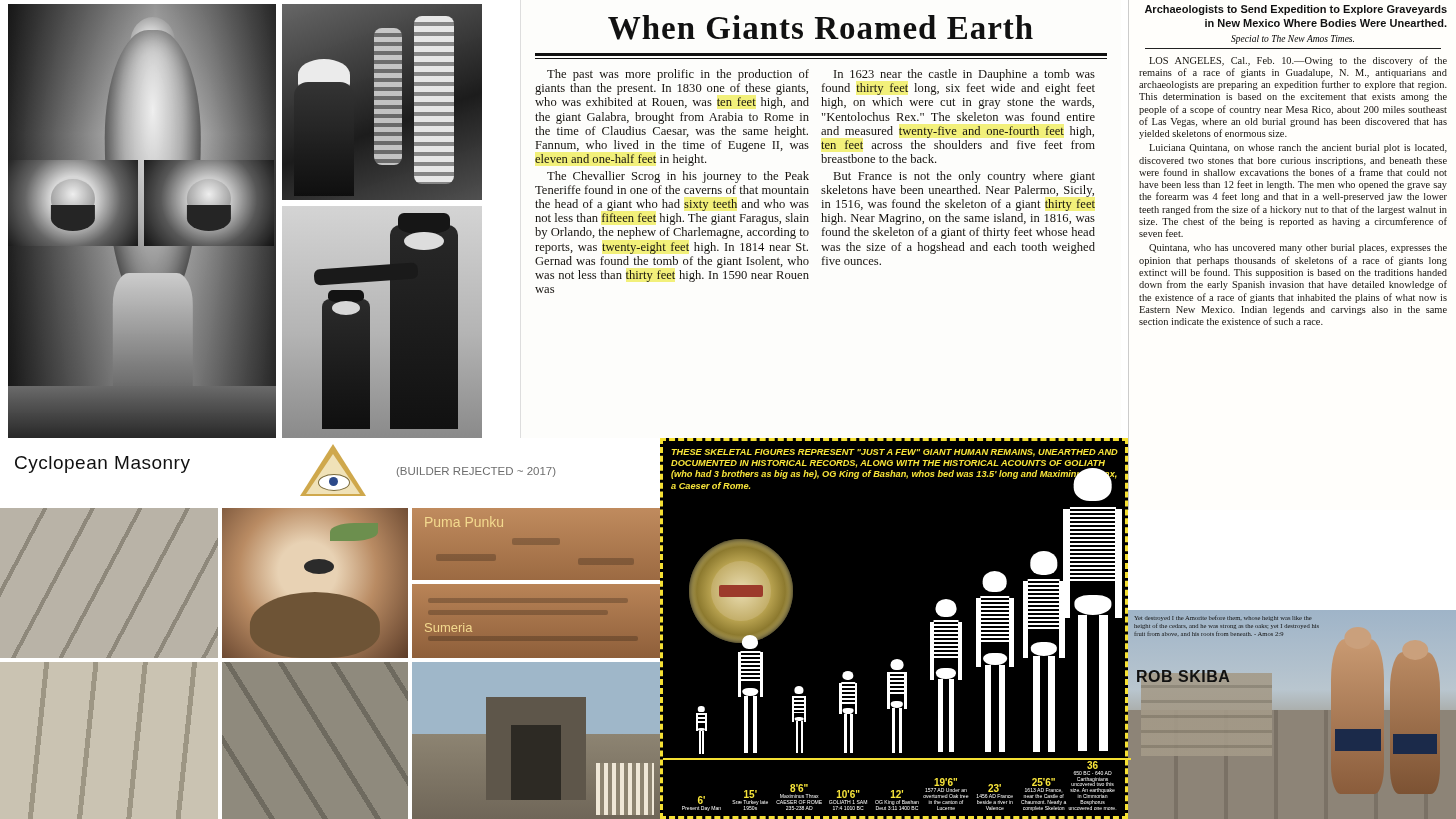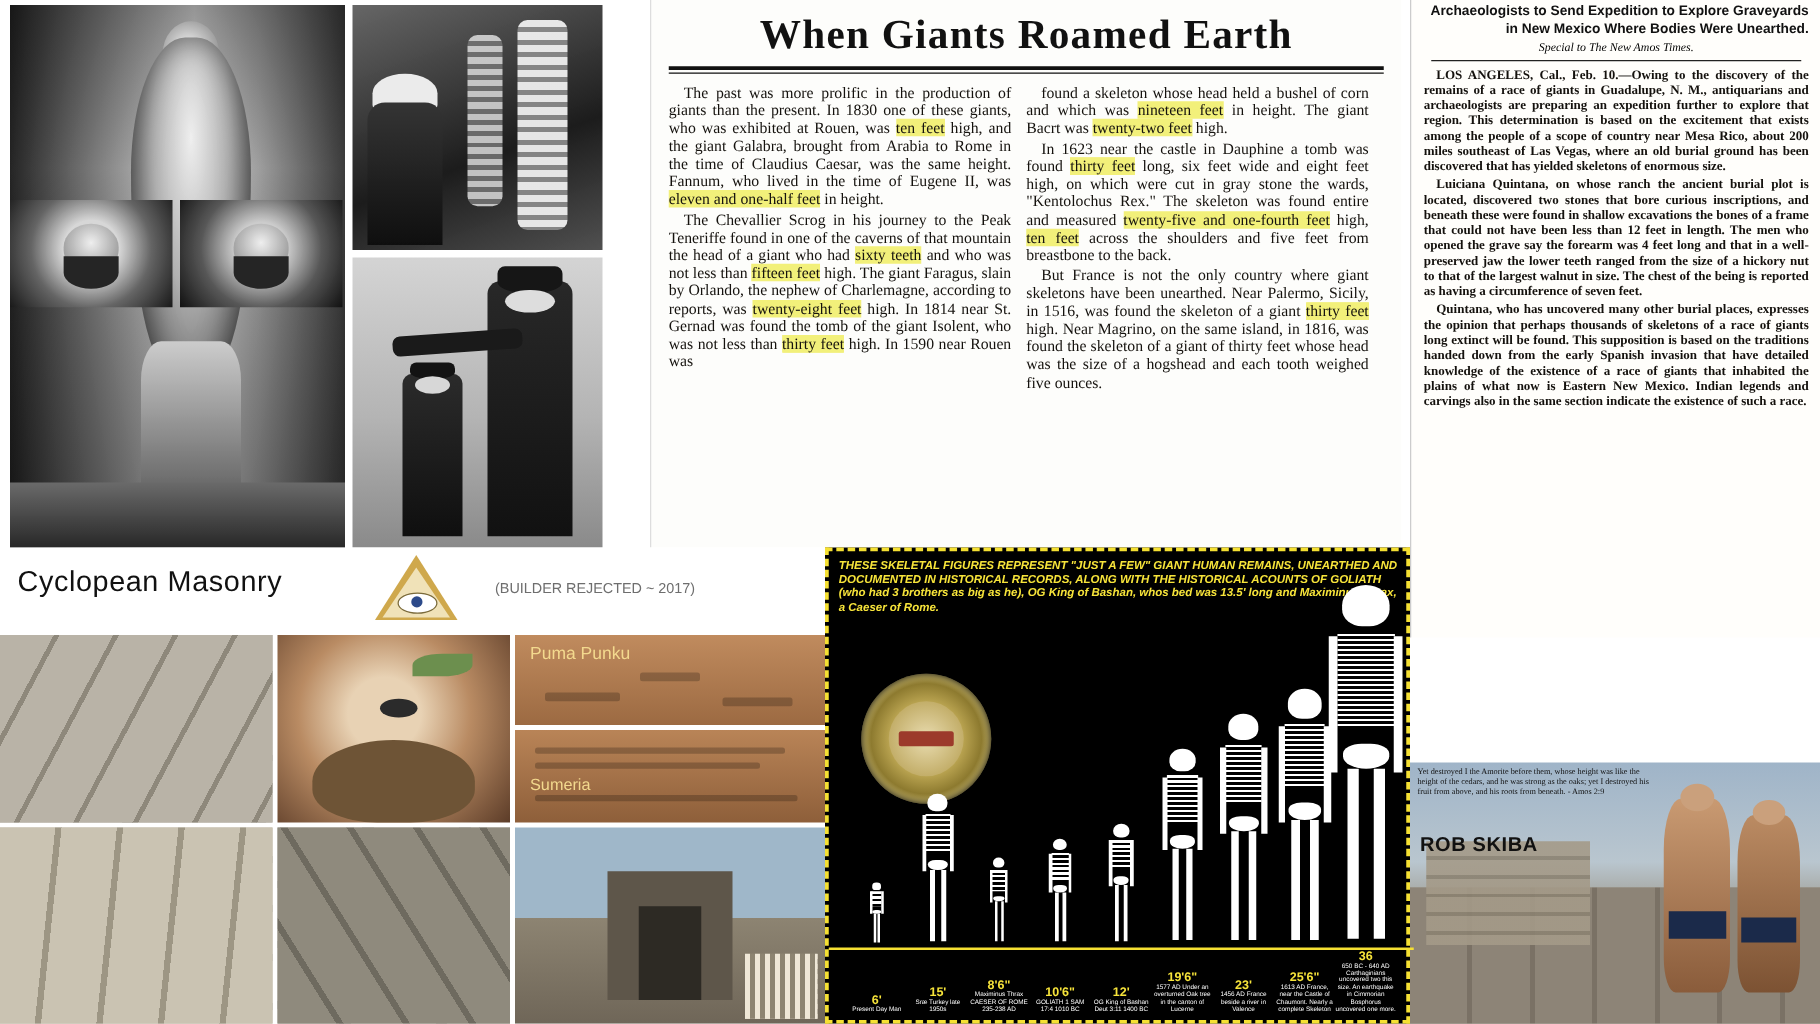--- a/index.html
+++ b/index.html
@@ -75,21 +75,21 @@
 
   
   #nyt{left:1128px;top:0;width:328px;height:510px;background:#fffefb;border-left:1px solid #ccc;}
   .nyt-h1{font-family:"Liberation Sans",sans-serif;font-weight:bold;font-size:15.5px;text-align:center;
     letter-spacing:.4px;padding:6px 8px 0 8px;color:#111;}
   .nyt-h2{font-family:"Liberation Sans",sans-serif;font-weight:bold;font-size:11px;text-align:right;
     line-height:1.25;padding:3px 10px 0 10px;color:#111;}
   .nyt-special{font-family:"Liberation Serif",serif;font-style:italic;font-size:9.5px;text-align:center;padding-top:3px;}
   .nyt-rule{height:1px;background:#222;margin:4px 16px;}
   .nyt-body{font-family:"Liberation Serif",serif;font-size:10.4px;line-height:1.18;text-align:justify;
-    padding:2px 10px;color:#14110d;font-weight:bold;}
+    padding:2px 10px;color:#14110d;}
   .nyt-body p{margin:0 0 2px 0;text-indent:10px;}
 
   
   #credit{left:1128px;top:510px;width:328px;height:100px;background:#fff;text-align:center;}
   .credit-red{color:#d40000;font-family:"Liberation Sans",sans-serif;font-weight:bold;font-size:12.4px;
     padding-top:4px;letter-spacing:-.2px;}
   .credit-mast{font-family:"Liberation Serif",serif;font-size:17px;padding-top:2px;color:#111;}
   .credit-line{font-family:"Liberation Sans",sans-serif;font-size:9.5px;color:#222;padding-top:3px;}
 
   #skiba{left:1128px;top:610px;width:328px;height:209px;overflow:hidden;
@@ -107,21 +107,21 @@
   .builder{position:absolute;left:62%;top:14%;width:16%;height:74%;
     background:linear-gradient(180deg,#c99a72,#8a5c3b);border-radius:26% 26% 18% 18%;}
   .builder.two{left:80%;width:15%;top:20%;height:68%;background:linear-gradient(180deg,#bb8b63,#7c5233);}
   .builder .hd{position:absolute;left:50%;top:-8%;width:52%;height:14%;transform:translateX(-50%);
     background:#caa07c;border-radius:50%;}
   .builder .trunks{position:absolute;left:6%;bottom:28%;width:88%;height:14%;background:#1b2a4a;}
 
   
   #cyclo{left:0;top:438px;width:660px;height:381px;background:#ffffff;}
   .cyclo-title{position:absolute;left:14px;top:14px;font-family:"Liberation Sans",sans-serif;
-    font-size:23px;color:#111;letter-spacing:.5px;}
+    font-size:19px;color:#111;letter-spacing:.5px;}
   .builder-rejected{position:absolute;left:396px;top:27px;font-family:"Liberation Sans",sans-serif;
     font-size:11.5px;color:#6e6e6e;}
   .eye{position:absolute;left:300px;top:6px;width:66px;height:58px;}
   .eye .tri{position:absolute;left:0;top:0;width:0;height:0;border-left:33px solid transparent;
     border-right:33px solid transparent;border-bottom:52px solid #cfa84c;}
   .eye .tri2{position:absolute;left:6px;top:10px;width:0;height:0;border-left:27px solid transparent;
     border-right:27px solid transparent;border-bottom:40px solid #f0e2b8;}
   .eye .ball{position:absolute;left:18px;top:30px;width:30px;height:15px;background:#fff;
     border:1px solid #7a6a3a;border-radius:50%;}
   .eye .pup{position:absolute;left:29px;top:33px;width:9px;height:9px;background:#2c4a8a;border-radius:50%;}
@@ -233,21 +233,20 @@
   <div class="abs" id="news">
     <div class="nhead">When Giants Roamed Earth</div>
     <div class="nrule"></div>
     <div class="nrule thin"></div>
     <div class="ncols">
       <div class="ncol">
         <p>The past was more prolific in the production of giants than the present. In 1830 one of these giants, who was exhibited at Rouen, was <span class="hl">ten feet</span> high, and the giant Galabra, brought from Arabia to Rome in the time of Claudius Caesar, was the same height. Fannum, who lived in the time of Eugene II, was <span class="hl">eleven and one-half feet</span> in height.</p>
         <p>The Chevallier Scrog in his journey to the Peak Teneriffe found in one of the caverns of that mountain the head of a giant who had <span class="hl">sixty teeth</span> and who was not less than <span class="hl">fifteen feet</span> high. The giant Faragus, slain by Orlando, the nephew of Charlemagne, according to reports, was <span class="hl">twenty-eight feet</span> high. In 1814 near St. Gernad was found the tomb of the giant Isolent, who was not less than <span class="hl"><span class="hl"><span class="hl">thirty feet</span></span></span> high. In 1590 near Rouen was</p>
       </div>
       <div class="ncol">
-        <p>found a skeleton whose head held a bushel of corn and which was <span class="hl">nineteen feet</span> in height. The giant Bacrt was <span class="hl">twenty-two feet</span> high.</p>
         <p>In 1623 near the castle in Dauphine a tomb was found <span class="hl"><span class="hl"><span class="hl">thirty feet</span></span></span> long, six feet wide and eight feet high, on which were cut in gray stone the wards, "Kentolochus Rex." The skeleton was found entire and measured <span class="hl">twenty-five and one-fourth feet</span> high, <span class="hl">ten feet</span> across the shoulders and five feet from breastbone to the back.</p>
         <p>But France is not the only country where giant skeletons have been unearthed. Near Palermo, Sicily, in 1516, was found the skeleton of a giant <span class="hl"><span class="hl"><span class="hl">thirty feet</span></span></span> high. Near Magrino, on the same island, in 1816, was found the skeleton of a giant of thirty feet whose head was the size of a hogshead and each tooth weighed five ounces.</p>
       </div>
     </div>
   </div>
 
   <div class="abs" id="nyt">
     <div class="nyt-h2">Archaeologists to Send Expedition to Explore Graveyards in New Mexico Where Bodies Were Unearthed.</div>
     <div class="nyt-special">Special to The New Amos Times.</div>
     <div class="nyt-rule"></div>

